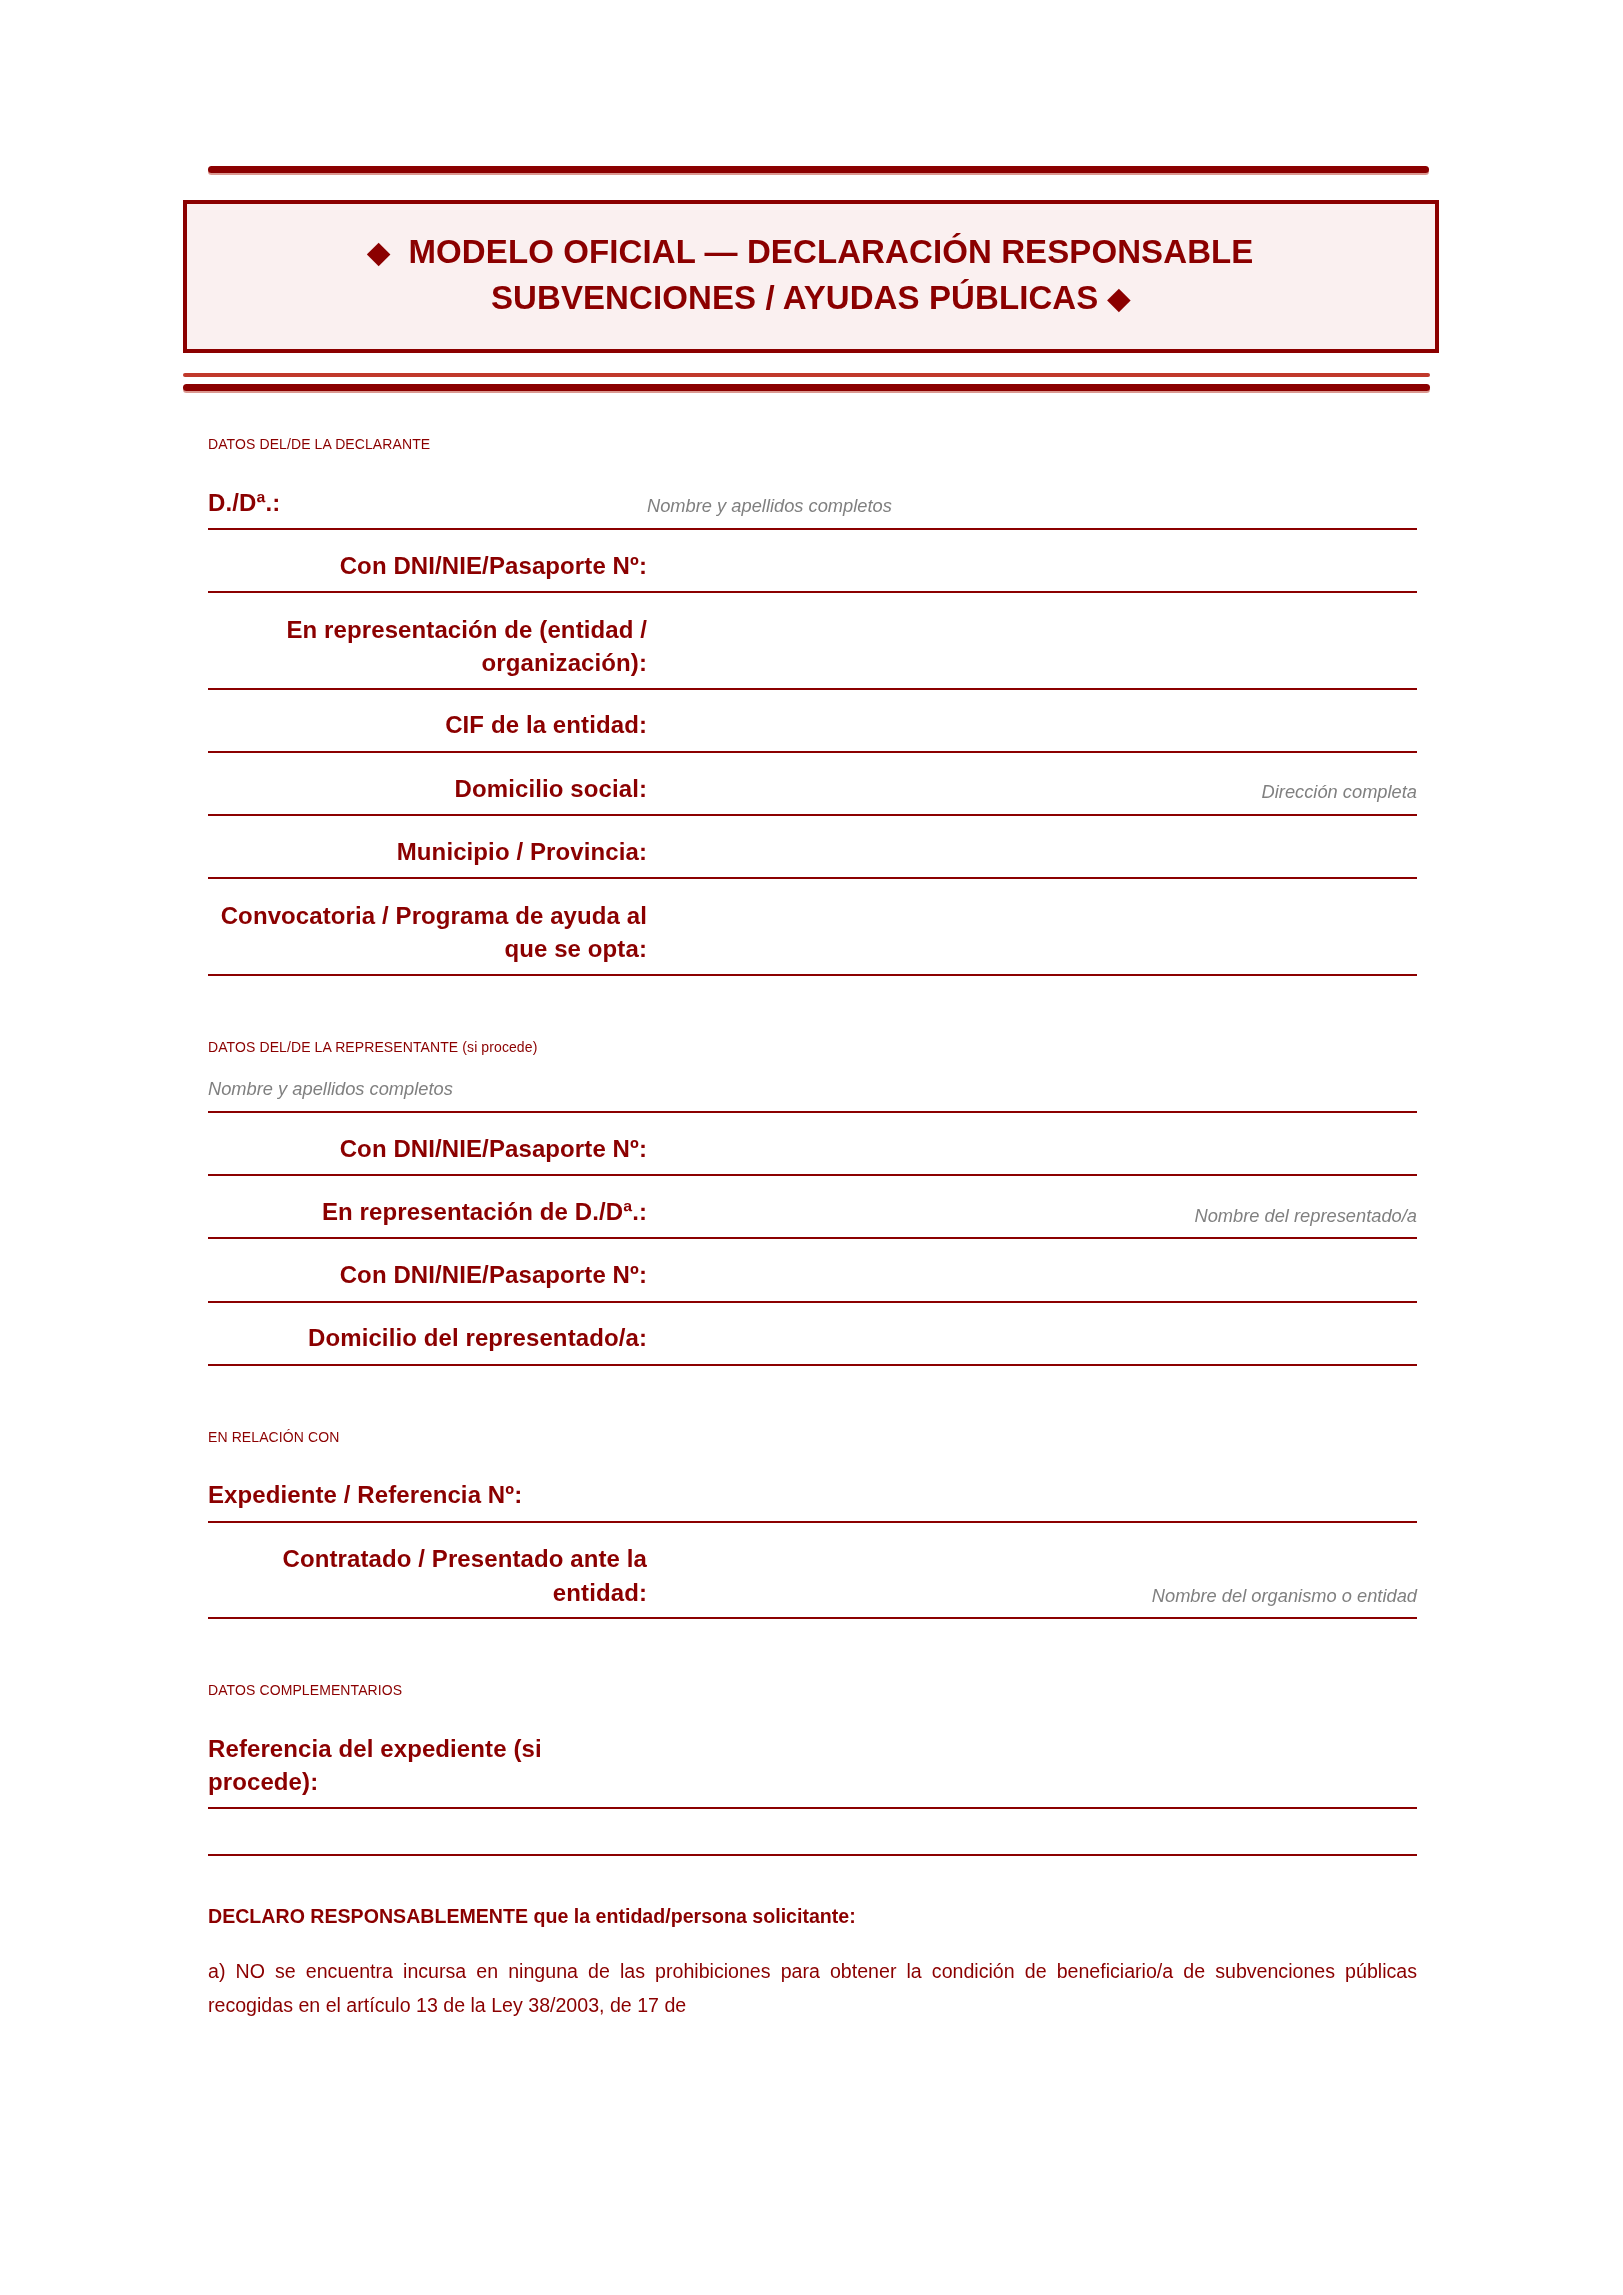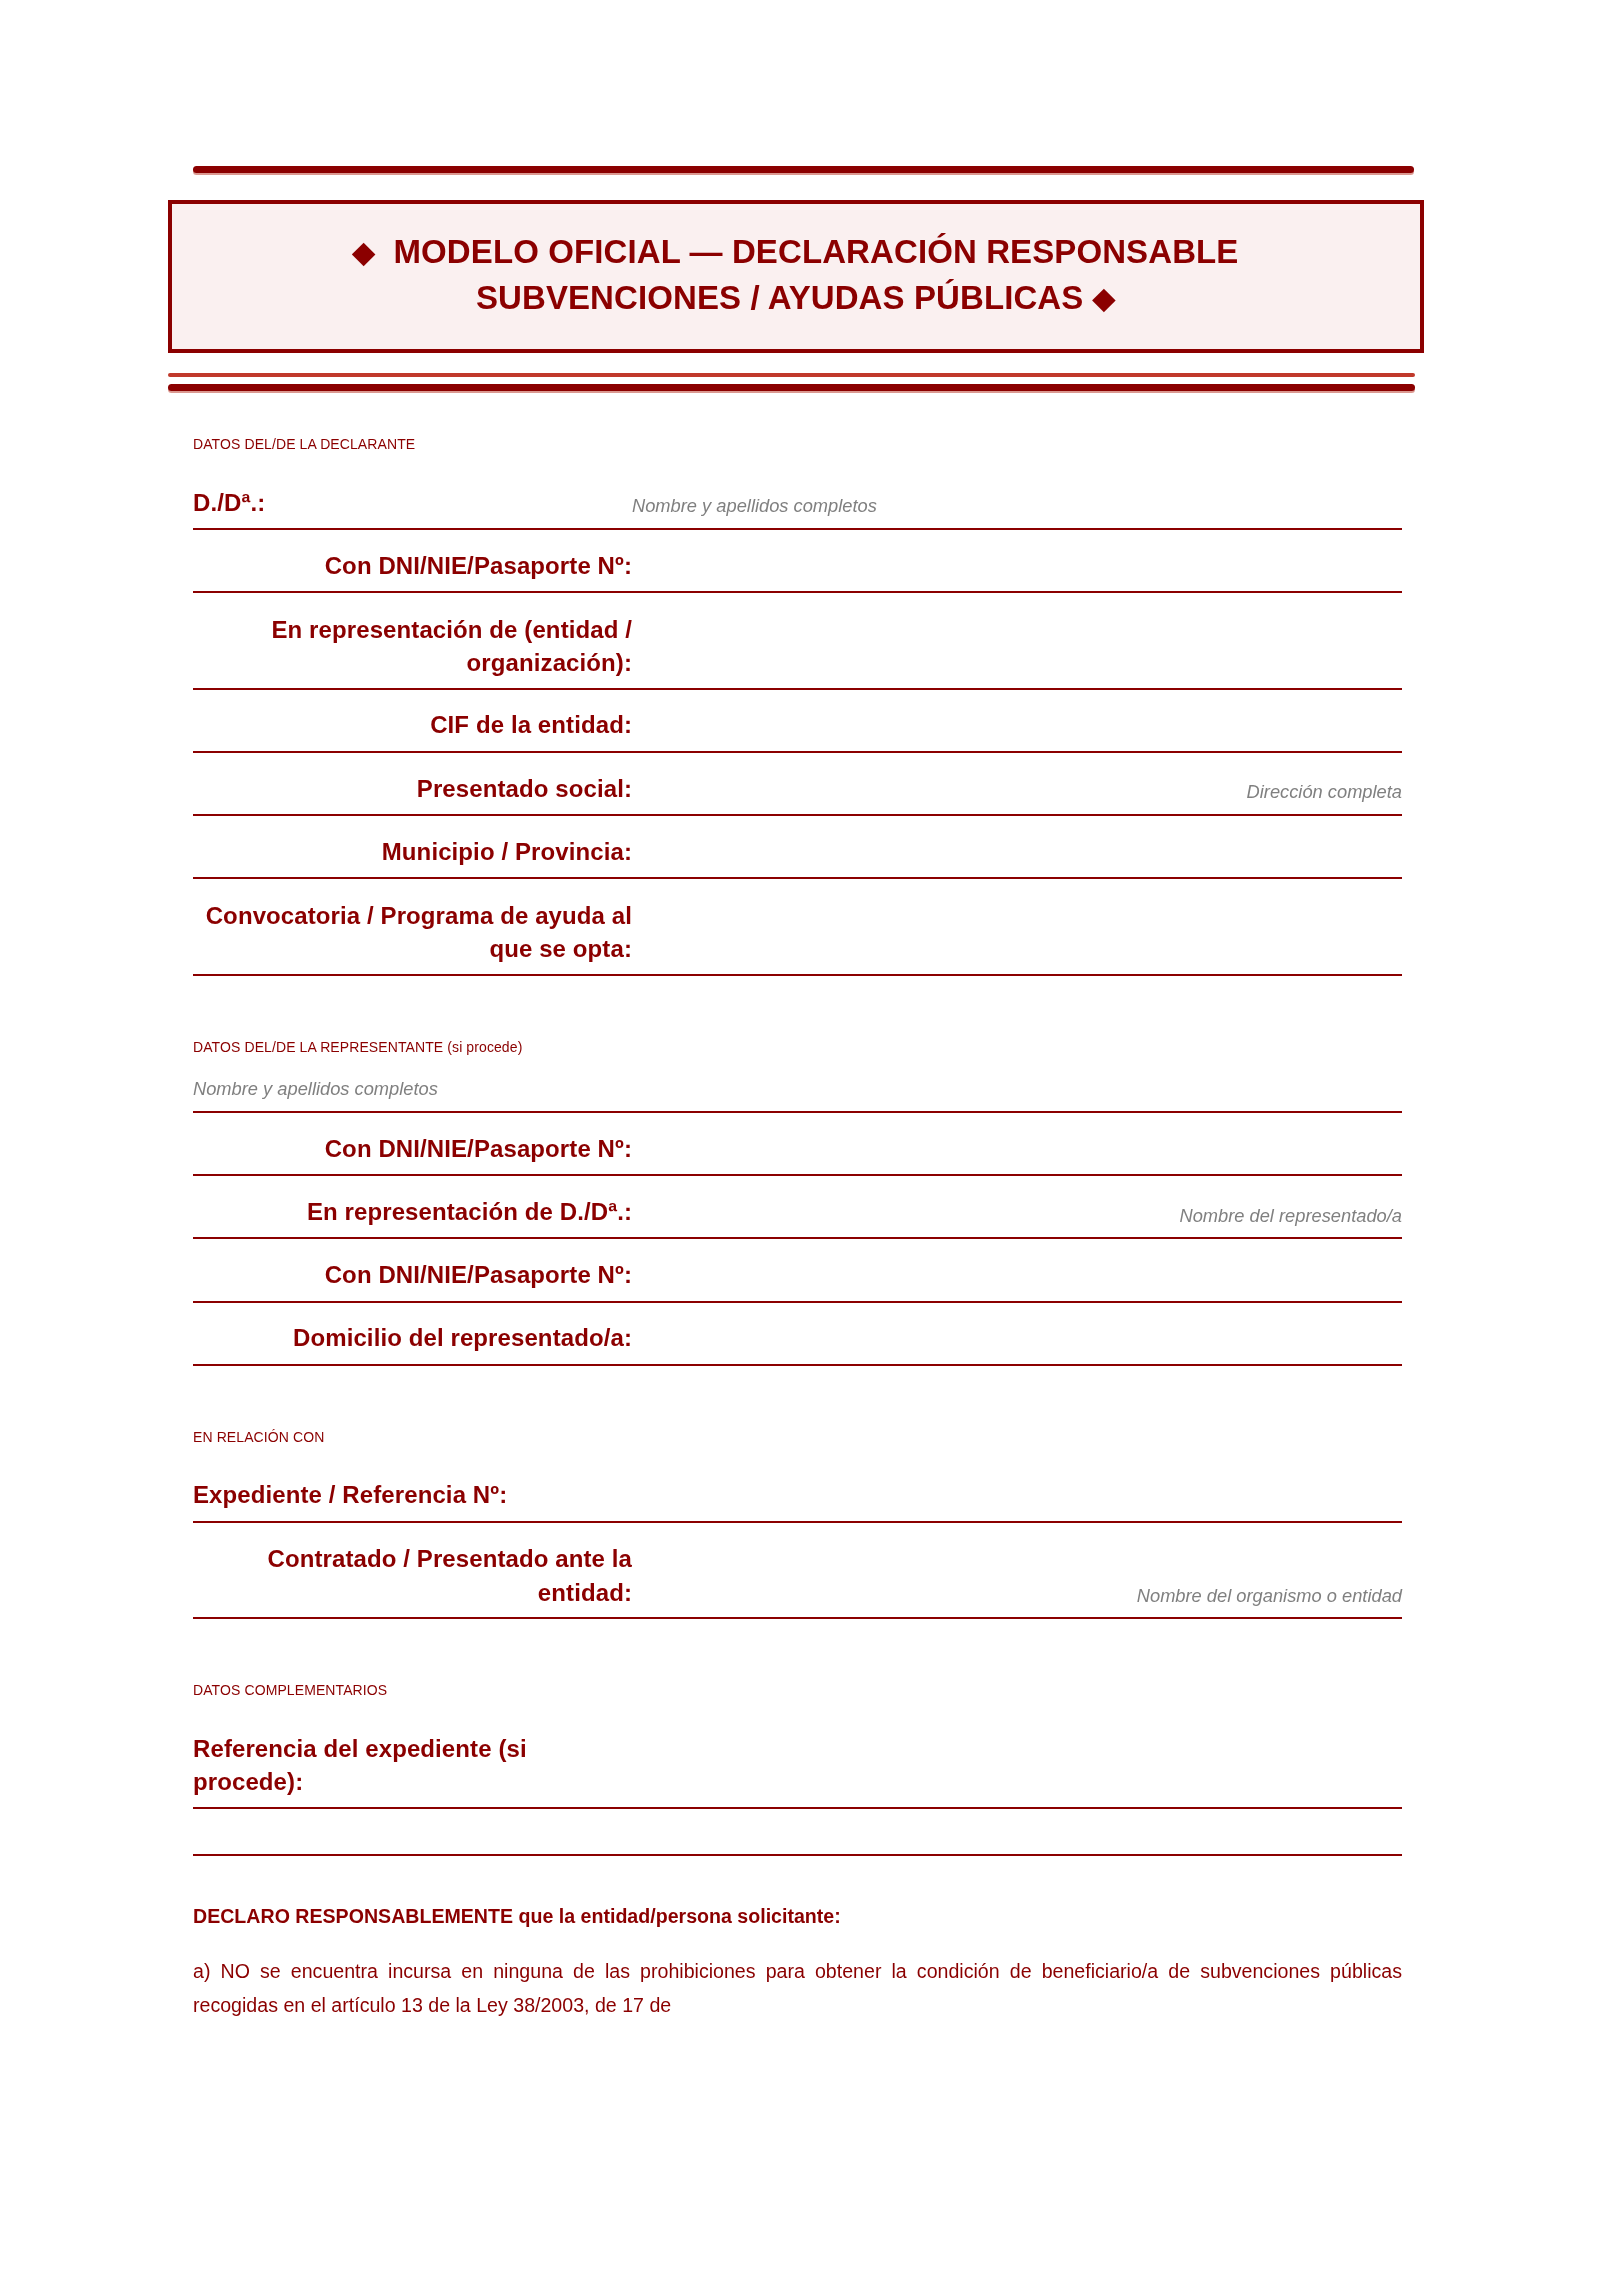--- a/index.html
+++ b/index.html
@@ -19,21 +19,21 @@
     width: 1623px;
     height: 2295px;
     background: #ffffff;
     box-sizing: border-box;
     overflow: hidden;
   }
 
   
   .content {
     position: absolute;
-    left: 193px;
+    left: 208px;
     top: 0;
     width: 1209px; 
   }
 
   
   .rule-thick {
     height: 7.2px;
     background: #8B0000;
     border-radius: 3.9px;
     box-shadow: 0 2px 0 0 rgba(190, 70, 55, 0.55);
@@ -188,21 +188,21 @@
         </div>
         <div class="field-row">
           <div class="field-label two-line">En representación de (entidad / organización):</div>
           <div class="field-placeholder"></div>
         </div>
         <div class="field-row">
           <div class="field-label">CIF de la entidad:</div>
           <div class="field-placeholder"></div>
         </div>
         <div class="field-row">
-          <div class="field-label">Presentado social:</div>
+          <div class="field-label">Domicilio social:</div>
           <div class="field-placeholder">Dirección completa</div>
         </div>
         <div class="field-row">
           <div class="field-label">Municipio / Provincia:</div>
           <div class="field-placeholder"></div>
         </div>
         <div class="field-row">
           <div class="field-label two-line">Convocatoria / Programa de ayuda al que se opta:</div>
           <div class="field-placeholder"></div>
         </div>

